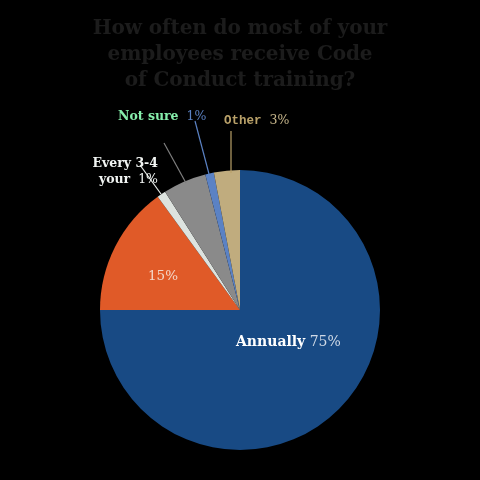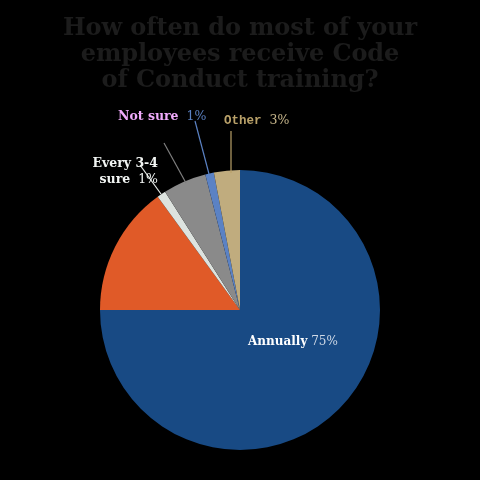--- a/index.html
+++ b/index.html
@@ -19,21 +19,21 @@
   
   #chart-title {
     position: absolute;
     left: 60px;
     top: 14px;
     width: 360px;
     text-align: center;
     color: #1c1c1c;
     font-family: "DejaVu Serif", serif;
     font-weight: bold;
-    font-size: 24px;
+    font-size: 20px;
     line-height: 26px;
     letter-spacing: -0.1px;
     white-space: pre-line;
   }
 
   
   #pie-svg {
     position: absolute;
     left: 0;
     top: 0;
@@ -51,22 +51,21 @@
     font-weight: bold;
   }
   .slice-label .pc {
     font-weight: normal;
   }
 
   
   #label-annually {
     left: 236px;
     top: 334px;
-    font-size: 12px;
-    margin-left: 12px;
+    font-size: 14px;
   }
   #label-annually .nm { color: #ffffff; }
   #label-annually .pc { color: #cfd9e6; }
 
   #label-every2 {
     left: 103px;
     top: 267px;
     width: 120px;
     text-align: center;
     font-size: 13.5px;
@@ -137,31 +136,32 @@
     <line x1="195" y1="121" x2="209" y2="174" stroke="#5b82c4" stroke-width="1.2"></line>
 
     <line x1="231" y1="131" x2="231" y2="173" stroke="#b9a169" stroke-width="1.2"></line>
   </svg>
 
   <div class="slice-label" id="label-annually">
     <span class="nm" style="color: rgb(255, 255, 255);">Annually</span><span class="pc" style="color: rgb(207, 217, 230);">&nbsp;75%</span>
   </div>
 
   <div class="slice-label" id="label-every2">
+    <span class="pc" style="color: rgb(243, 215, 201);">15%</span>
   </div>
 
   <div class="slice-label" id="label-every34">
     <span class="nm" style="color: rgb(242, 245, 243);">Every 3-4</span><br>
-    <span class="nm" style="color: rgb(242, 245, 243);">sure</span>
+    <span class="nm" style="color: rgb(242, 245, 243);">your</span>
     <span class="pc" style="color: rgb(242, 245, 243);">&nbsp;1%</span>
   </div>
 
 
   <div class="slice-label" id="label-notsure">
-    <span class="nm" style="color: #f0abfc;">Not sure</span>
+    <span class="nm" style="color: #86efac;">Not sure</span>
     <span class="pc" style="color: rgb(91, 130, 196);">&nbsp;1%</span>
   </div>
 
   <div class="slice-label" id="label-other">
     <span class="nm" style="color: rgb(185, 161, 105); font-family: Liberation Mono, monospace;">Other</span>
     <span class="pc" style="color: rgb(201, 184, 140);">&nbsp;3%</span>
   </div>
 
 </div>
 

